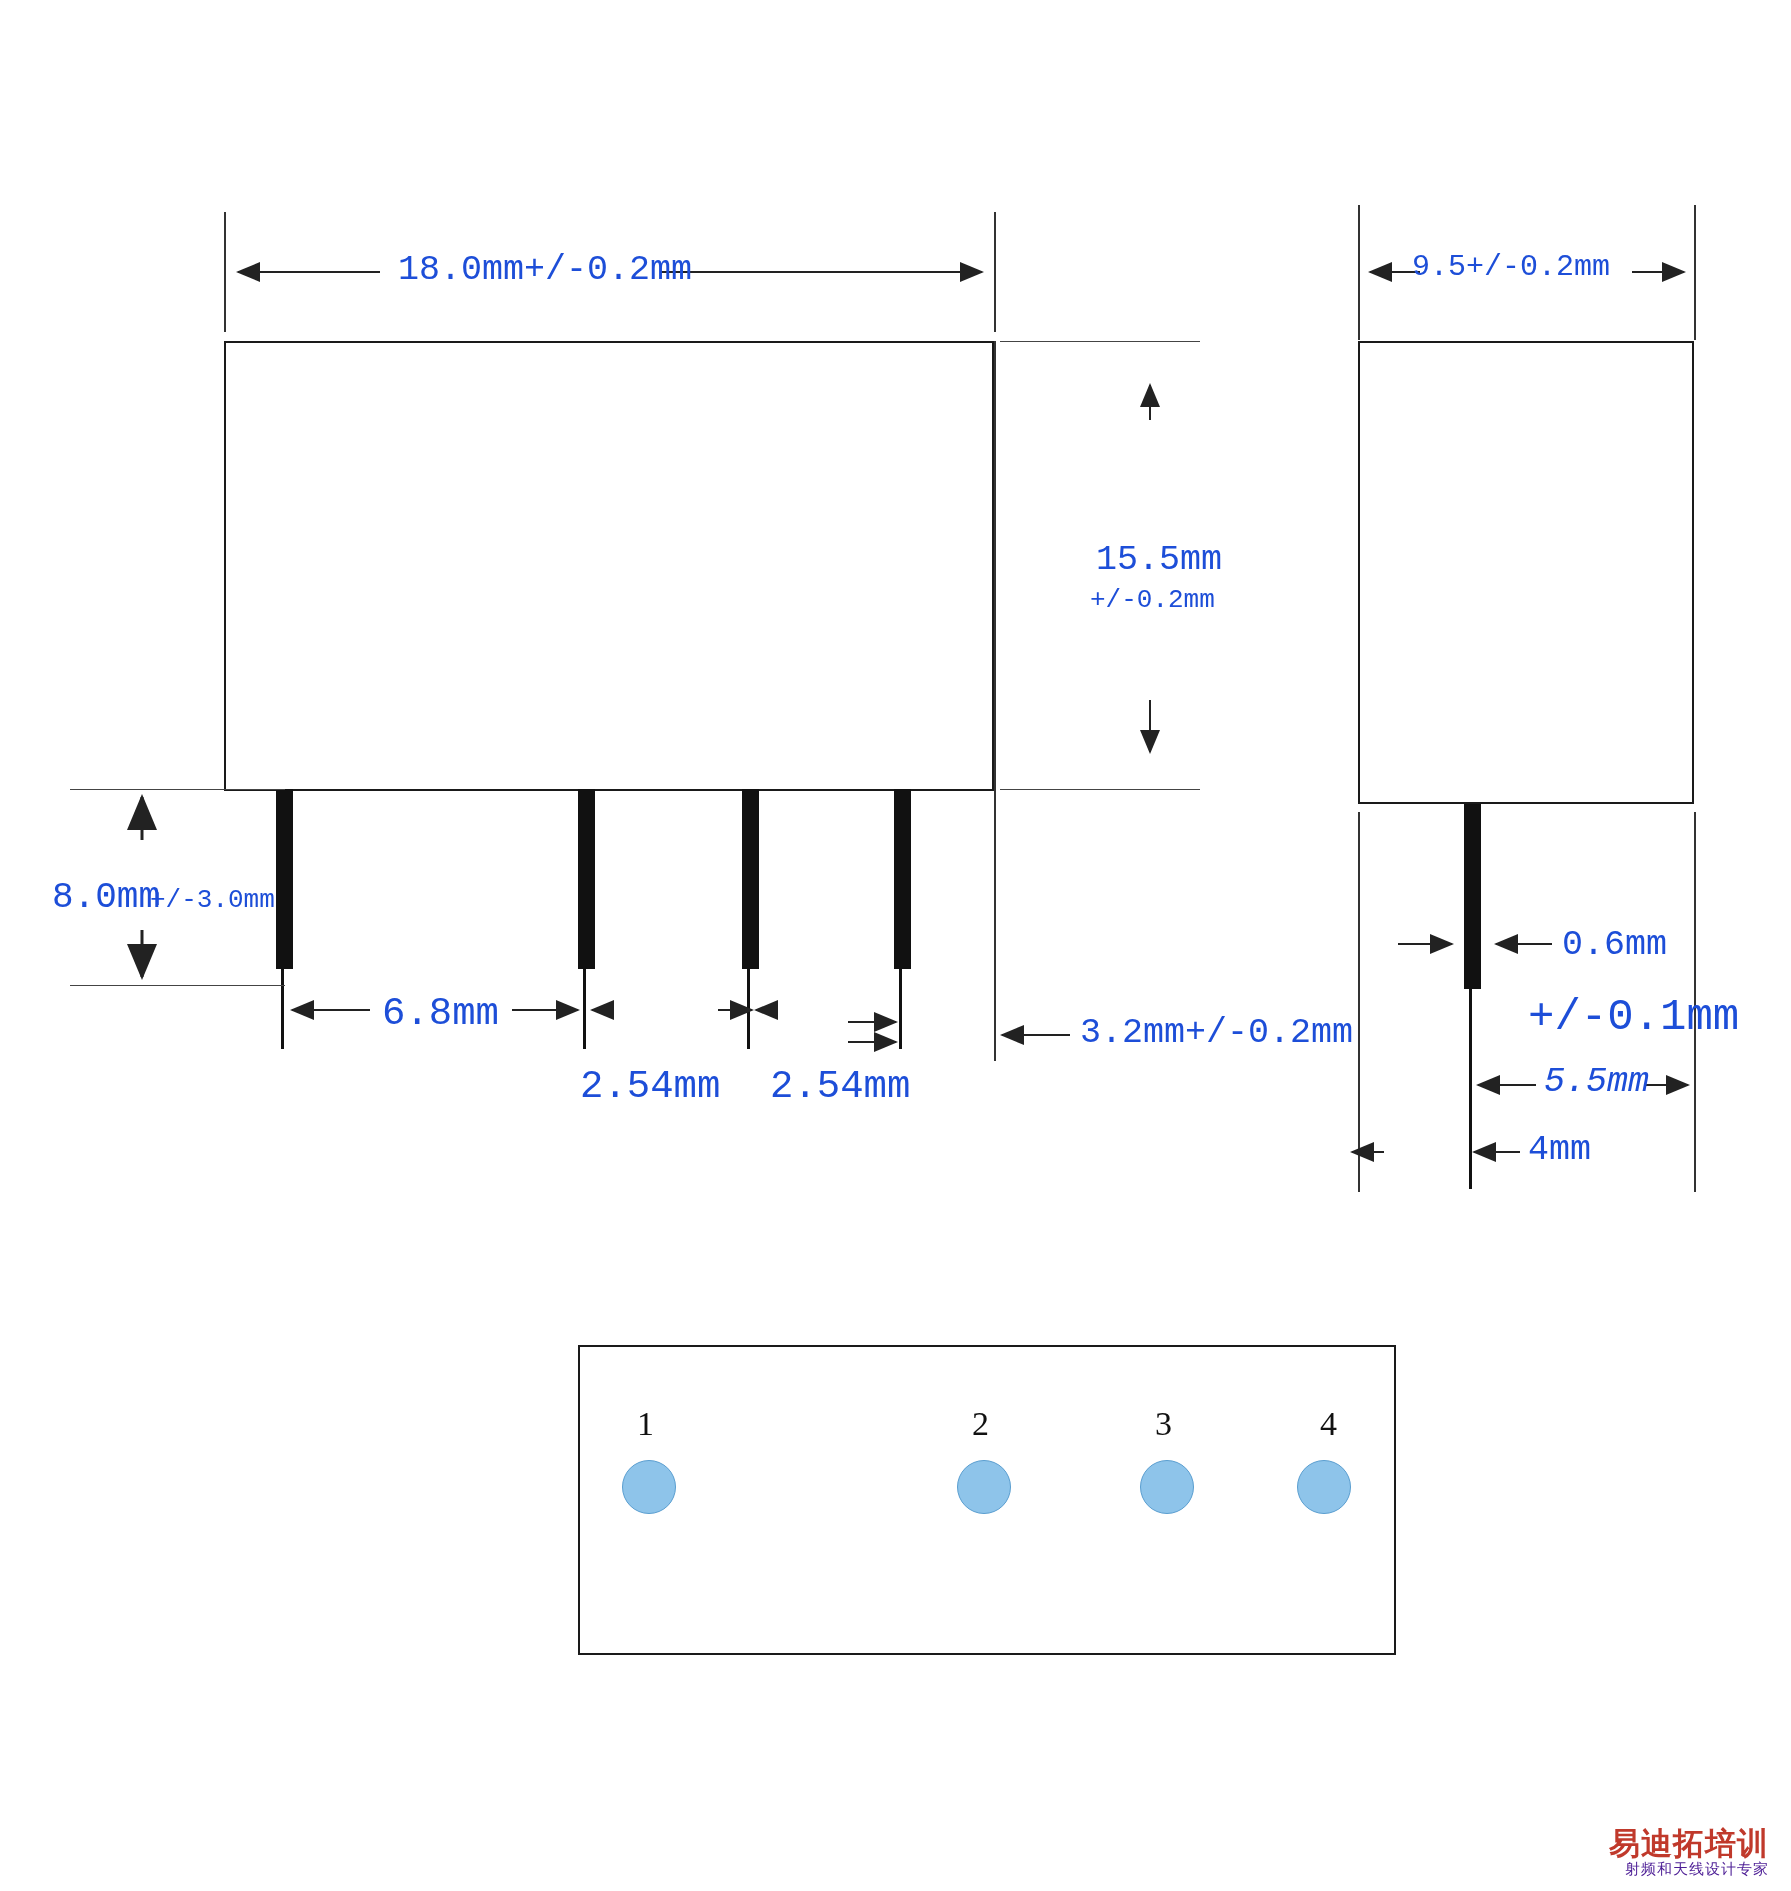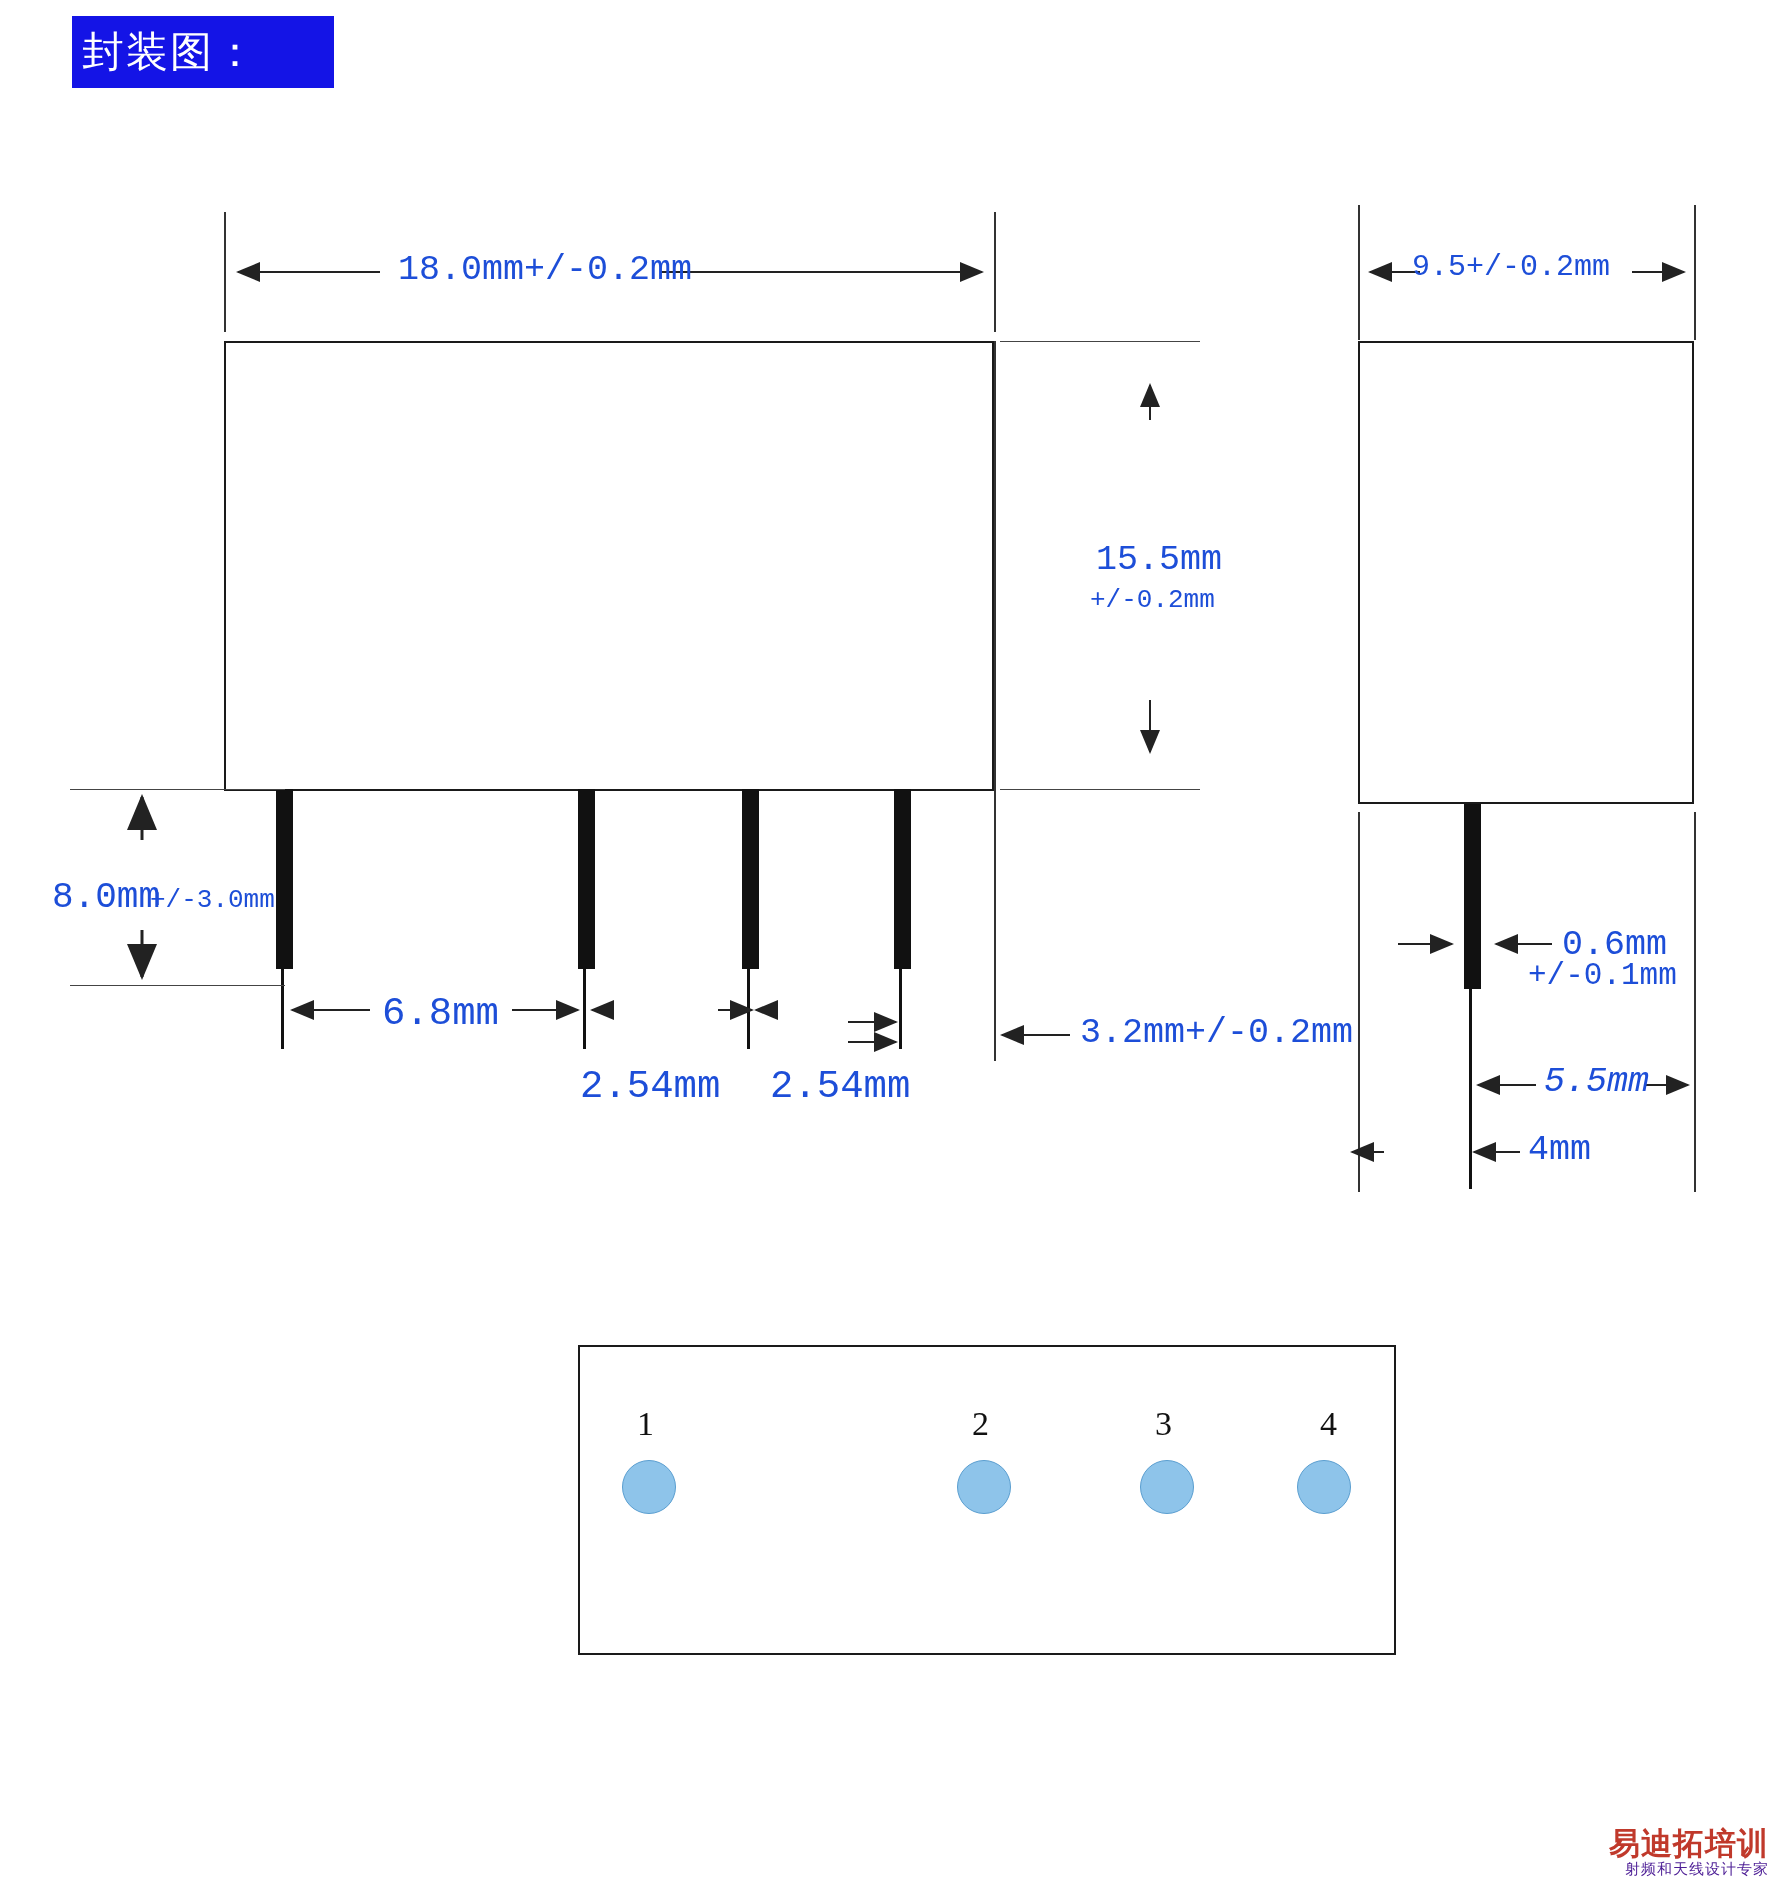--- a/index.html
+++ b/index.html
@@ -41,21 +41,20 @@
   .wm1{color:#c0392b;font-family:"DejaVu Sans",sans-serif;font-size:31px;font-weight:bold;letter-spacing:1px;}
   .wm2{color:#4c1d95;font-family:Liberation Mono, monospace;font-size:15px;letter-spacing:1px;}
 
   svg.ovl{position:absolute;left:0;top:0;width:1791px;height:1891px;pointer-events:none;}
 </style>
 </head>
 <body>
 
 <div class="stage">
 
-  <div class="title-box">封装图：</div>
 
   <div class="vline" style="left:224px;top:212px;height:120px;"></div>
   <div class="vline" style="left:994px;top:212px;height:120px;"></div>
 
   <div class="box" style="left:224px;top:341px;width:770px;height:450px;"></div>
 
   <div class="pin" style="left:276px;top:789px;width:17px;height:180px;"></div>
   <div class="pinthin" style="left:281px;top:969px;width:3px;height:80px;"></div>
 
   <div class="pin" style="left:578px;top:789px;width:17px;height:180px;"></div>
@@ -138,21 +137,21 @@
   <div class="txt mono" style="left:52px;top:877px;font-size:36px;">8.0mm</div>
   <div class="txt mono" style="left:150px;top:885px;font-size:26px;">+/-3.0mm</div>
 
   <div class="txt mono" style="left:382px;top:992px;font-size:39px;">6.8mm</div>
   <div class="txt mono" style="left:580px;top:1065px;font-size:39px;">2.54mm</div>
   <div class="txt mono" style="left:770px;top:1065px;font-size:39px;">2.54mm</div>
 
   <div class="txt mono" style="left:1080px;top:1013px;font-size:35px;">3.2mm+/-0.2mm</div>
 
   <div class="txt mono" style="left:1562px;top:925px;font-size:35px;">0.6mm</div>
-  <div class="txt mono" style="left:1528px;top:958px;font-size:31px;text-align:center;">+/-0.1mm</div>
+  <div class="txt mono" style="left:1528px;top:992px;font-size:44px;text-align:center;">+/-0.1mm</div>
 
   <div class="txt mono" style="left:1544px;top:1062px;font-size:35px;font-style:italic;">5.5mm</div>
   <div class="txt mono" style="left:1528px;top:1130px;font-size:35px;">4mm</div>
 
   <div class="board" style="left:578px;top:1345px;width:818px;height:310px;"></div>
 
   <div class="padnum" style="left:637px;top:1405px;">1</div>
   <div class="pad" style="left:622px;top:1460px;width:52px;height:52px;"></div>
 
   <div class="padnum" style="left:972px;top:1405px;">2</div>

